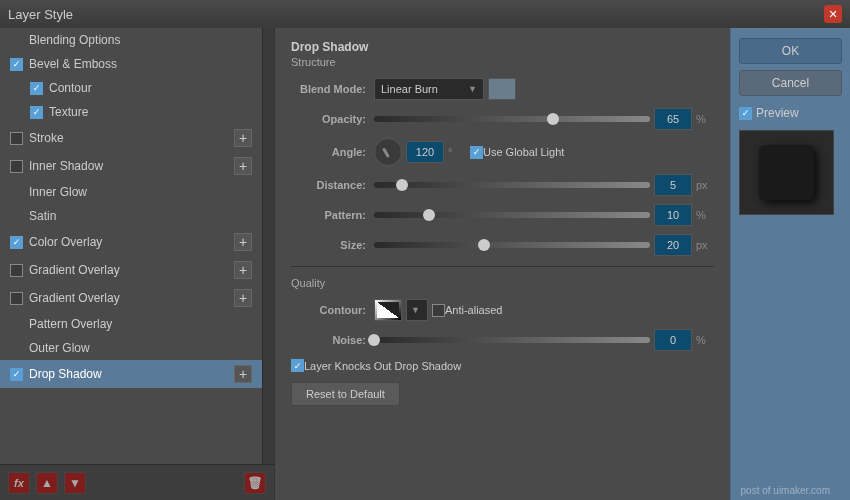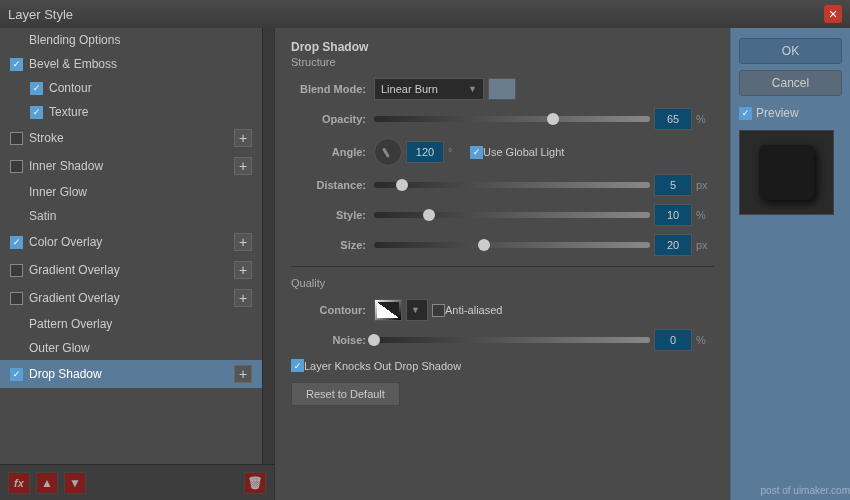--- a/index.html
+++ b/index.html
@@ -301,21 +301,21 @@
     }
     .preview-shape {
       width: 55px; height: 55px;
       background: #1a1a1a;
       border-radius: 6px;
       box-shadow: 3px 3px 8px rgba(0,0,0,0.8);
     }
 
     .watermark-bottom {
       position: absolute;
-      bottom: 4px; right: 0;
+      bottom: 4px; right: 20px;
       font-size: 10px; color: rgba(255,255,255,0.4);
     }
   </style>
 </head>
 <body>
 
 <div class="title-bar">
   <span class="title-bar-title">Layer Style</span>
   <button class="close-btn">✕</button>
 </div>
@@ -446,21 +446,21 @@
       <div class="field-control">
         <div class="slider-track">
           <div class="slider-thumb" style="left:10%"></div>
         </div>
         <input class="value-input" value="5" style="">
         <span class="unit-label">px</span>
       </div>
     </div>
 
     <div class="field-row">
-      <div class="field-label">Style:</div>
+      <div class="field-label">Pattern:</div>
       <div class="field-control">
         <div class="slider-track">
           <div class="slider-thumb" style="left:20%"></div>
         </div>
         <input class="value-input" value="10" style="">
         <span class="unit-label">%</span>
       </div>
     </div>
 
     <div class="field-row">

